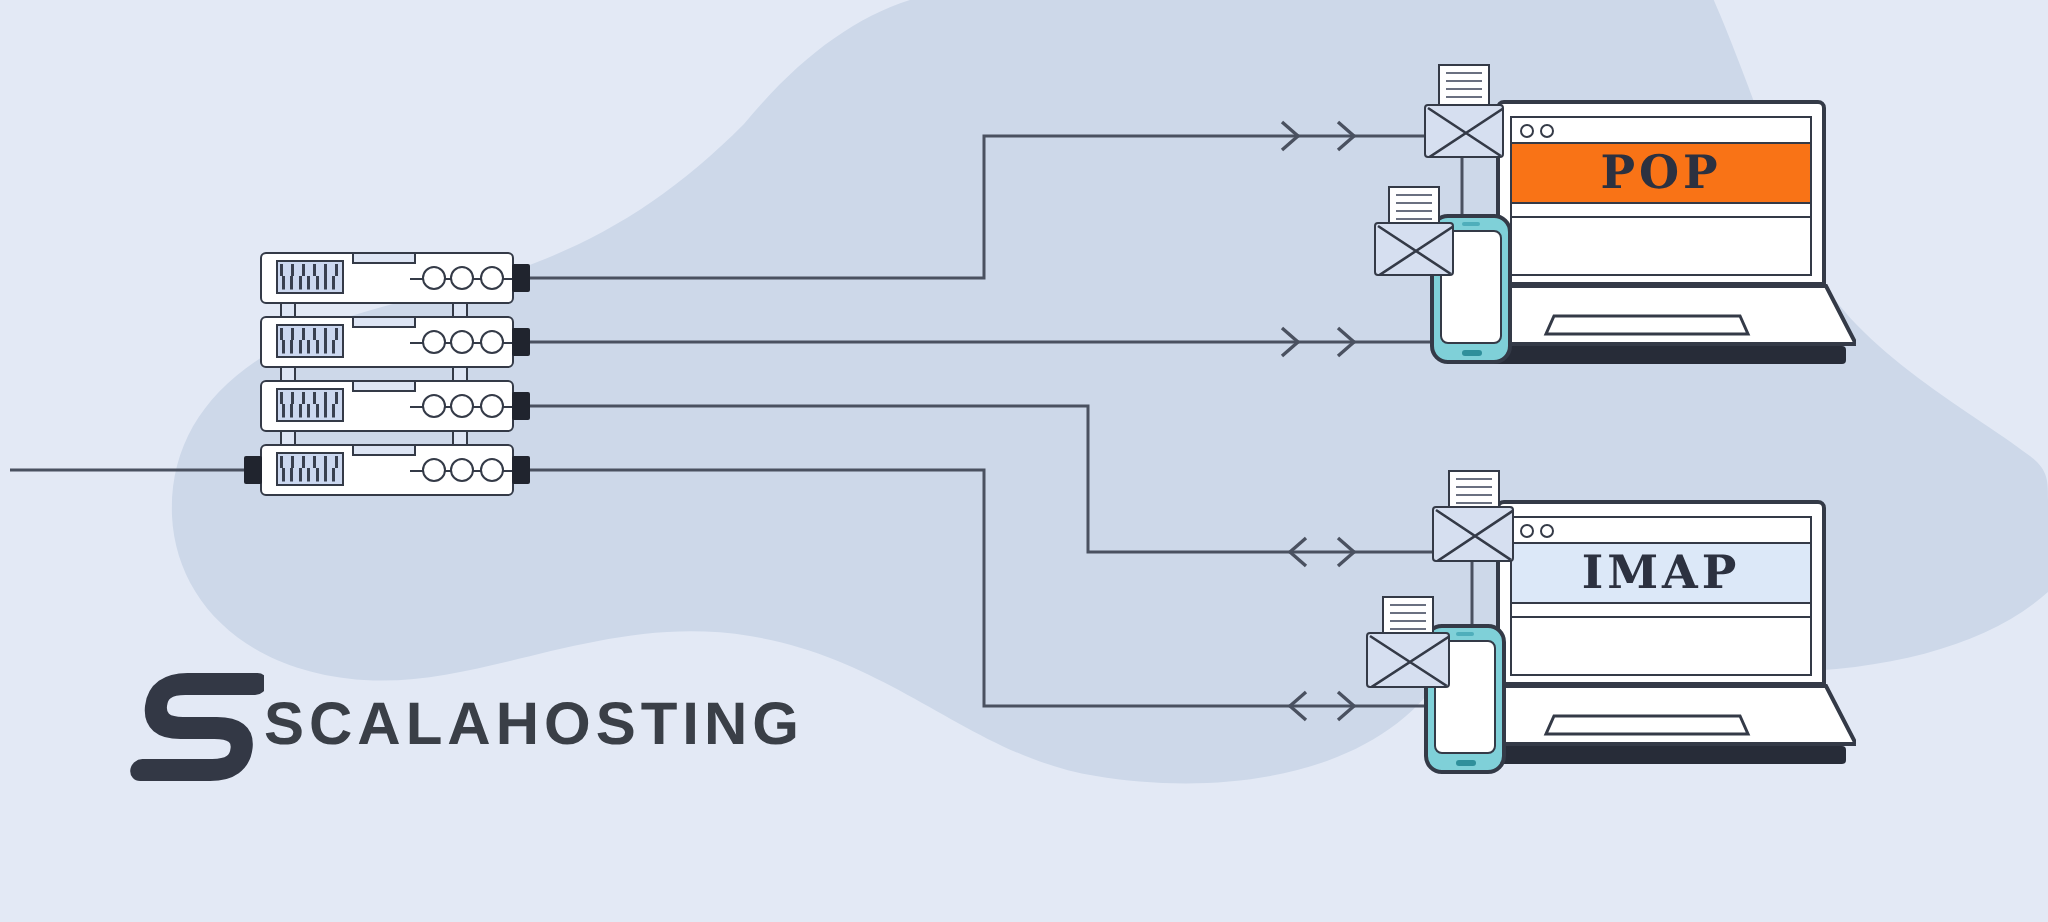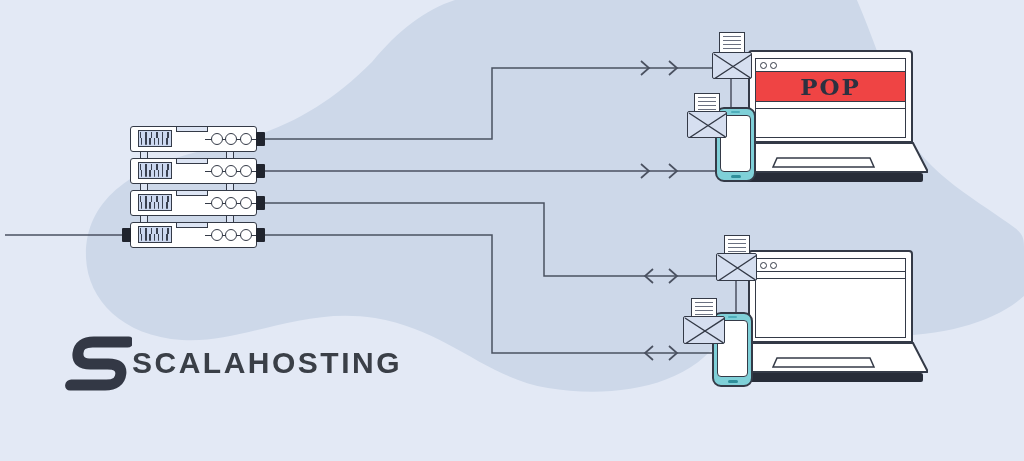--- a/index.html
+++ b/index.html
@@ -34,21 +34,21 @@
   .screen{position:absolute;left:15px;top:0;width:165px;height:93px;background:#ffffff;
     border:2px solid #343a47;border-radius:4px 4px 0 0;box-sizing:border-box;}
   .window{position:absolute;left:5px;right:5px;top:6px;bottom:3px;border:1.5px solid #343a47;
     background:#ffffff;display:flex;flex-direction:column;box-sizing:border-box;}
   .winbar{height:12px;border-bottom:1.5px solid #343a47;display:flex;align-items:center;gap:3px;
     padding-left:4px;flex:0 0 auto;}
   .winbar i{width:5px;height:5px;border:1.4px solid #343a47;border-radius:50%;background:#fff;}
   .band{height:29px;border-bottom:1.5px solid #343a47;display:flex;align-items:center;
     justify-content:center;font-family:"DejaVu Serif","Liberation Serif",serif;font-weight:700;
     font-size:23px;letter-spacing:2px;color:#2c3140;flex:0 0 auto;}
-  .band.pop{background:#ef4444;}
+  .band.pop{background:#f97316;}
   .band.imap{background:#dce8f8;}
   .strip{height:6px;border-bottom:1.5px solid #343a47;flex:0 0 auto;}
   .laptop svg.base{position:absolute;left:0;top:0;}
 
   
   .phone{position:absolute;width:41px;height:75px;background:#7fd0d8;border:2px solid #343a47;
     border-radius:9px;z-index:12;box-sizing:border-box;}
   .p-screen{position:absolute;left:3px;right:3px;top:6px;bottom:8px;background:#ffffff;
     border:1.5px solid #343a47;border-radius:4px;box-sizing:border-box;}
   .p-speaker{position:absolute;left:50%;top:1.5px;width:9px;height:2.5px;margin-left:-4.5px;
@@ -191,20 +191,21 @@
     </div>
   </div>
 
   <div class="laptop" style="left:733px;top:250px">
     <div class="screen">
       <div class="window">
         <div class="winbar">
             <i></i>
             <i></i>
           </div>
+        <div class="band imap">IMAP</div>
         <div class="strip"></div>
       </div>
     </div>
     <svg class="base" width="195" height="135">
       <polygon points="15,93 180,93 195,122 0,122" fill="#ffffff" stroke="#343a47" stroke-width="2"></polygon>
       <path d="M 44 108 L 137 108 L 141 117 L 40 117 Z" fill="#ffffff" stroke="#343a47" stroke-width="1.5"></path>
       <rect x="12" y="123" width="178" height="9" rx="2" fill="#272c38"></rect>
     </svg>
   </div>
   <div class="phone" style="left:712px;top:312px">

